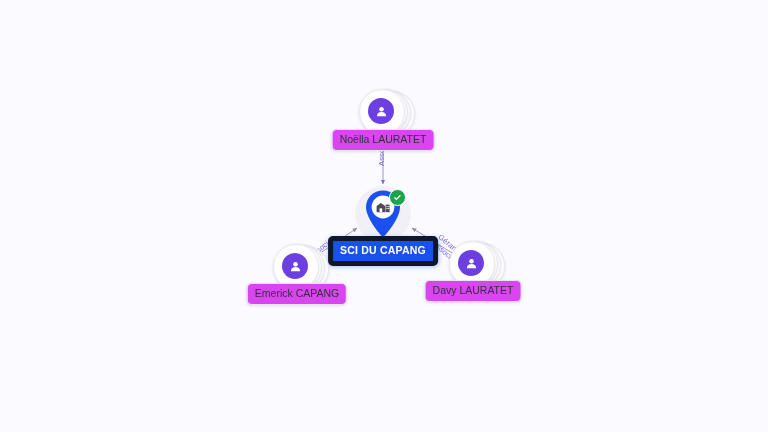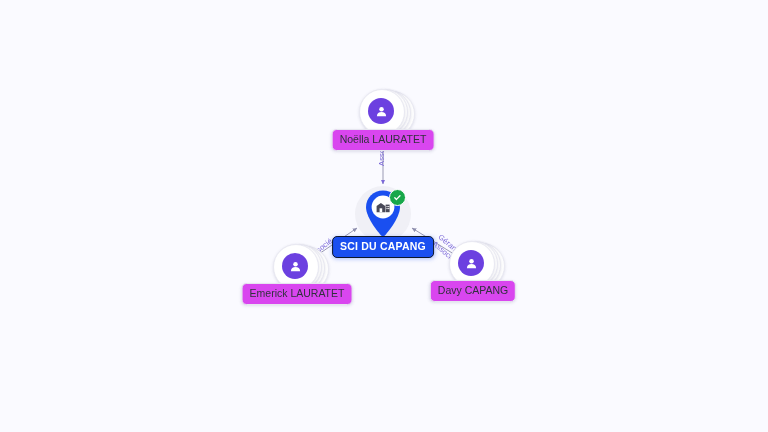--- a/index.html
+++ b/index.html
@@ -115,21 +115,21 @@
     padding: 4px 7px 5px 7px;
     border-radius: 5px;
     background: #d946ef;
     color: #31313d;
     border: 1px solid #e6e6ef;
     box-shadow: 0 1px 3px rgba(60,60,110,0.14);
   }
   .node-label.primary {
     background: #1a4ff0;
     color: #ffffff;
-    border: 1px solid #0f172a;
+    border: 5px solid #0f172a;
     font-weight: 600;
     letter-spacing: 0.2px;
     font-size: 10.5px;
     box-shadow: 0 1px 4px rgba(26,79,240,0.35);
   }
 
   
   .edge-label {
     position: absolute;
     font-size: 7.5px;
@@ -222,32 +222,32 @@
       <div class="stack-card c2"></div>
       <div class="stack-card c1"></div>
       <div class="stack-card c0"></div>
       <div class="avatar-circle">
         <svg width="15" height="15" viewBox="0 0 24 24">
           <circle cx="12" cy="8.2" r="3.6" fill="#ffffff"></circle>
           <path d="M4.6 19.4c0-4.1 3.3-6.5 7.4-6.5s7.4 2.4 7.4 6.5z" fill="#ffffff"></path>
         </svg>
       </div>
     </div>
-    <div class="node-label" style="left:0px; top:15px;">Emerick LAURATET</div>
+    <div class="node-label" style="left:0px; top:15px;">Emerick CAPANG</div>
   </div>
 
   <div class="node" style="left:473px; top:265px;">
     <div class="person-stack">
       <div class="stack-card c3"></div>
       <div class="stack-card c2"></div>
       <div class="stack-card c1"></div>
       <div class="stack-card c0"></div>
       <div class="avatar-circle">
         <svg width="15" height="15" viewBox="0 0 24 24">
           <circle cx="12" cy="8.2" r="3.6" fill="#ffffff"></circle>
           <path d="M4.6 19.4c0-4.1 3.3-6.5 7.4-6.5s7.4 2.4 7.4 6.5z" fill="#ffffff"></path>
         </svg>
       </div>
     </div>
-    <div class="node-label" style="left:0px; top:15px;">Davy CAPANG</div>
+    <div class="node-label" style="left:0px; top:15px;">Davy LAURATET</div>
   </div>
 
 </div>
 
 </body></html>

